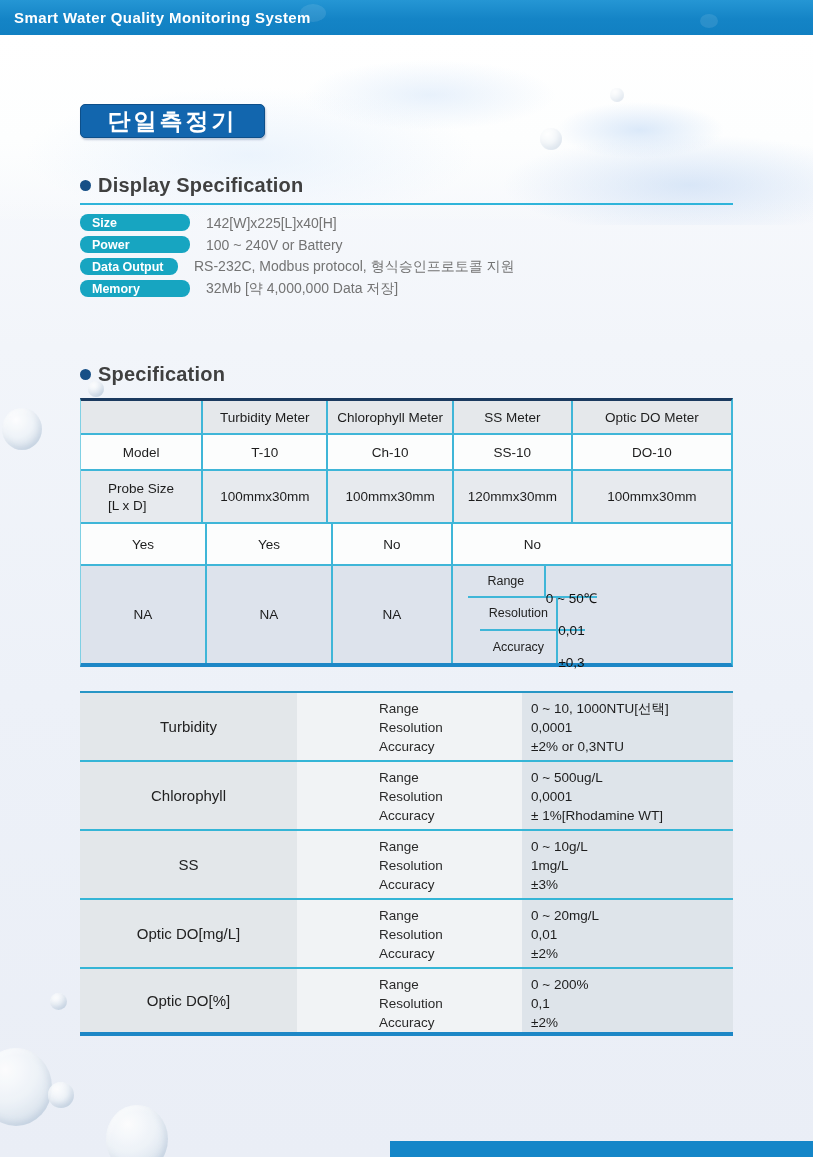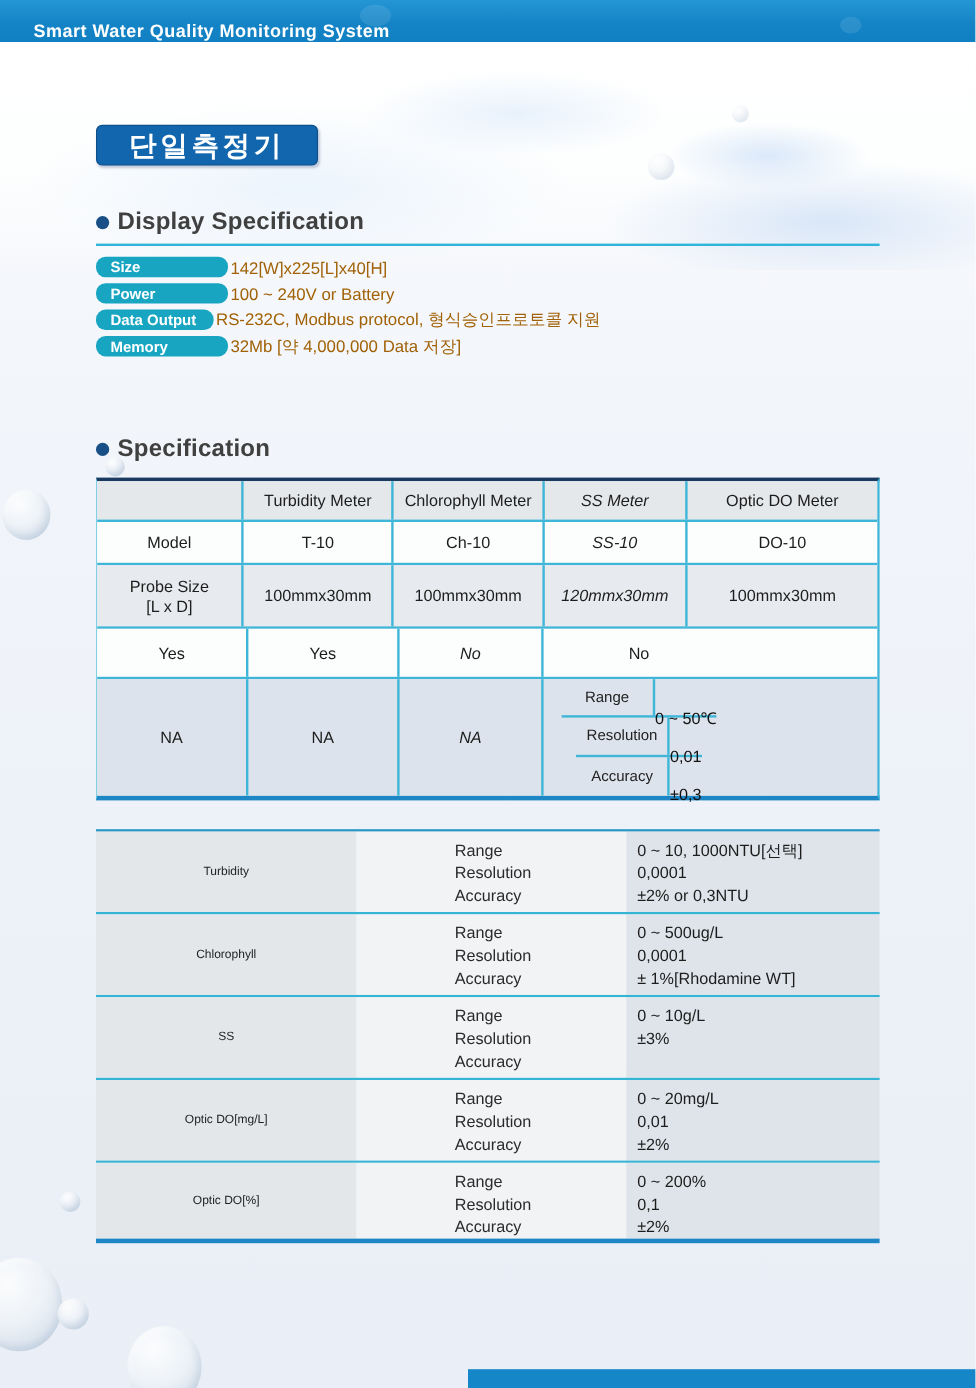--- a/index.html
+++ b/index.html
@@ -6,21 +6,21 @@
   html,body { width:813px; }
   body {
     height:1157px; position:relative; overflow:hidden;
     font-family:"Liberation Sans", sans-serif;
     background:linear-gradient(180deg,#fbfcfe 0%,#f2f5fa 30%,#edf1f8 60%,#eaeef6 100%);
   }
   
   .topbar {
     position:absolute; left:0; top:0; width:813px; height:35px;
     background:linear-gradient(180deg,#2596d4 0%,#1484c6 55%,#1180c2 100%);
-    display:flex; align-items:flex-end; padding-left:28px;
+    display:flex; align-items:center; padding-left:14px;
   }
   .topbar-title { color:#ffffff; font-size:15px; font-weight:bold; letter-spacing:.4px; }
   .topbar .drop { position:absolute; border-radius:50%; background:rgba(255,255,255,.10); }
   .d1 { width:26px; height:18px; left:300px; top:4px; }
   .d3 { width:18px; height:14px; left:700px; top:14px; }
 
   
   .water-band {
     position:absolute; left:0; top:35px; width:813px; height:190px;
     background:
@@ -66,39 +66,39 @@
 
   
   .spec-list { margin-top:9px; }
   .spec-row { display:flex; align-items:center; height:17px; margin-bottom:5px; }
   .pill {
     width:110px; height:17px; background:#17a5c1; border-radius:8px;
     color:#ffffff; font-size:12.5px; font-weight:bold;
     display:flex; align-items:center; padding-left:12px; flex:0 0 auto;
   }
   .pill.wide { width:98px; }
-  .spec-value { margin-left:2px; color:#a16207; font-size:14px; }
+  .spec-value { margin-left:16px; color:#737373; font-size:14px; }
 
   .section-heading.second { margin-top:66px; }
 
   
   .t1 {
     margin-top:12px; width:653px;
     border-top:3px solid #1b3a5f; border-bottom:4px solid #1d87c6;
     border-left:1px solid #7fd0e4; border-right:2px solid #3fb6d8;
   }
   .t1-row { display:flex; border-bottom:2px solid #3fb6d8; }
   .t1-row:last-child { border-bottom:none; }
   .t1 .cell {
     border-right:2px solid #3fb6d8;
-    display:flex; align-items:center; justify-content:center; text-align:center;
+    display:flex; align-items:center; justify-content:center; text-align:left;
     color:#1d1d1d; font-size:13.5px;
   }
   .t1 .cell:last-child { border-right:none; }
-  .c0 { width:123px; } .c1 { width:126px; } .c2 { width:126px; } .c3 { width:120px;font-style:italic; } .c4 { width:159px; }
+  .c0 { width:123px; } .c1 { width:126px; } .c2 { width:126px; } .c3 { width:120px; } .c4 { width:159px; }
   .r-head   { height:34px; background:#e5e8eb; }
   .r-model  { height:36px; background:#fcfdfd; }
   .r-probe  { height:53px; background:#e7eaee; }
   .r-self   { height:42px; background:#fcfdfd; }
   .r-temp   { height:97px; background:#dde3ec; }
   .two-line { line-height:17px; }
   
   .subgrid { flex-direction:column; align-items:stretch; justify-content:flex-start; padding:0; }
   .sub-row { display:flex; height:32.3px; border-bottom:2px solid #3fb6d8; }
   .sub-row:last-child { border-bottom:none; }
@@ -107,21 +107,21 @@
 
   
   .t2 {
     margin-top:24px; width:653px;
     border-top:2px solid #2796c5; border-bottom:4px solid #1d87c6;
   }
   .t2-row { display:flex; border-bottom:2px solid #35b5d6; height:69px; }
   .t2-row:last-child { border-bottom:none; height:63px; }
   .t2 .lab {
     width:217px; background:#e3e7ea; display:flex; align-items:center; justify-content:center;
-    color:#222222; font-size:10px;
+    color:#222222; font-size:15px;
   }
   .t2 .mid {
     width:225px; background:#f1f3f5; padding:6px 0 0 82px;
     color:#2a2a2a; font-size:13.5px; line-height:19px;
   }
   .t2 .val {
     width:211px; background:#dee4ea; padding:6px 0 12px 9px;
     color:#1d1d1d; font-size:13.5px; line-height:19px;
   }
 
@@ -271,20 +271,21 @@
 
       <div class="t2-row">
         <div class="lab">SS</div>
         <div class="mid">
           <div>Range</div>
           <div>Resolution</div>
           <div>Accuracy</div>
         </div>
         <div class="val">
           <div>0 ~ 10g/L</div>
+          <div>1mg/L</div>
           <div>±3%</div>
         </div>
       </div>
 
       <div class="t2-row">
         <div class="lab">Optic DO[mg/L]</div>
         <div class="mid">
           <div>Range</div>
           <div>Resolution</div>
           <div>Accuracy</div>

